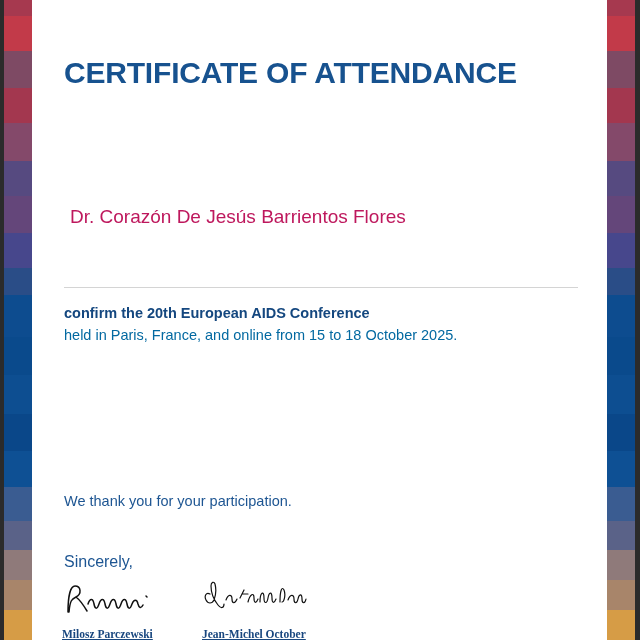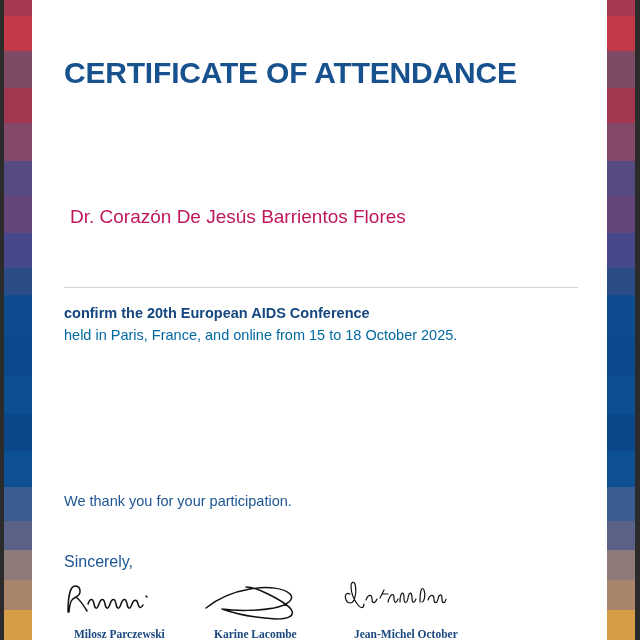--- a/index.html
+++ b/index.html
@@ -151,27 +151,28 @@
   }
   .sig-mark {
     position: absolute;
     left: 0;
     top: 0;
     width: 130px;
     height: 42px;
   }
   .sig-name {
     position: absolute;
-    left: 12px;
+    left: 0;
     top: 50px;
     font-family: "Liberation Serif", serif;
     font-size: 11.5px;
     font-weight: bold;
     color: #19477f;
     white-space: nowrap;
+    text-decoration: underline;
   }
 </style>
 </head>
 <body>
 
 <div class="page">
 
   <div class="edge l"></div>
   <div class="edge r"></div>
 
@@ -237,26 +238,20 @@
 
     <div class="signatures">
         <div class="sig-block">
           <svg class="sig-mark" viewBox="0 0 130 42">
             <path d="M6,34 C6,20 8,8 13,8 C19,8 20,16 14,19 C10,21 8,22 7,34 M14,19 C18,22 22,28 25,33 M26,26 C28,20 31,20 32,26 C33,31 35,32 37,26 C39,20 42,20 43,26 C44,31 46,32 48,26 C50,20 53,20 54,26 C55,31 57,32 59,26 C61,20 64,20 65,26 C66,31 68,32 70,26 C72,21 75,21 76,26 C77,30 79,31 81,27 M84,18 L85,19" fill="none" stroke="#111111" stroke-width="1.5" stroke-linecap="round" stroke-linejoin="round"></path>
           </svg>
           <div class="sig-name">Milosz Parczewski</div>
         </div>
         <div class="sig-block">
           <svg class="sig-mark" viewBox="0 0 130 42">
-            <path d="M4,30 C14,22 30,14 48,11 C66,8 82,10 88,16 C93,21 86,27 72,30 C56,33 34,33 20,31 M20,31 C34,36 56,40 74,41 C86,41 92,38 90,33 C88,28 78,22 66,16 C56,11 48,9 44,9" fill="none" stroke="#111111" stroke-width="1.5" stroke-linecap="round" stroke-linejoin="round"></path>
-          </svg>
-          <div class="sig-name">Karine Lacombe</div>
-        </div>
-        <div class="sig-block">
-          <svg class="sig-mark" viewBox="0 0 130 42">
             <path d="M8,16 C4,14 2,18 4,22 C6,26 10,26 12,22 C14,17 14,10 13,6 C12,3 9,4 9,8 C9,14 12,22 16,27 C19,31 22,30 22,26 M24,22 C26,16 30,16 30,21 C30,26 33,26 35,21 M38,20 L42,12 M40,16 L46,16 M46,24 C48,16 52,14 52,20 C52,25 54,26 56,21 M58,24 C58,14 62,12 62,20 C62,26 65,26 66,20 C67,14 70,13 70,20 C70,25 72,26 74,21 M78,24 C78,12 80,8 82,12 C84,17 82,24 80,24 M86,22 C88,16 92,16 92,21 C92,26 95,26 96,21 C97,16 100,15 100,21 C100,26 103,26 104,21" fill="none" stroke="#111111" stroke-width="1.2" stroke-linecap="round" stroke-linejoin="round"></path>
           </svg>
           <div class="sig-name">Jean-Michel October</div>
         </div>
       </div>
 
   </div>
 </div>
 
 </body></html>

